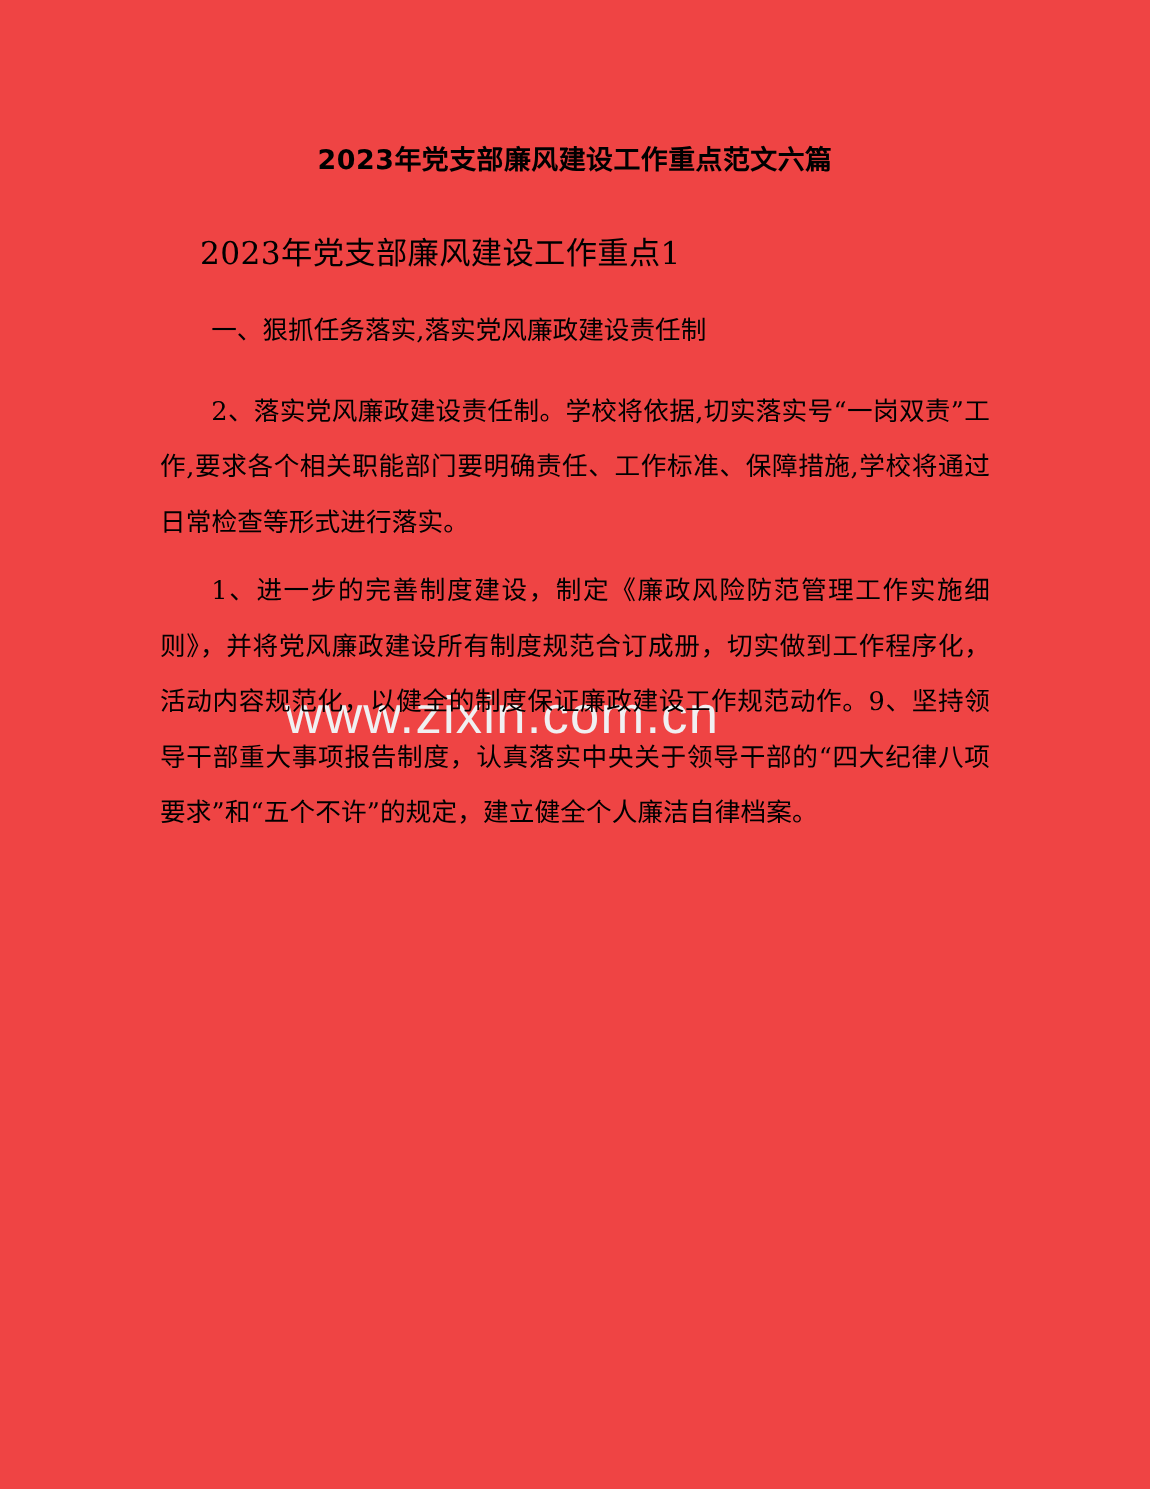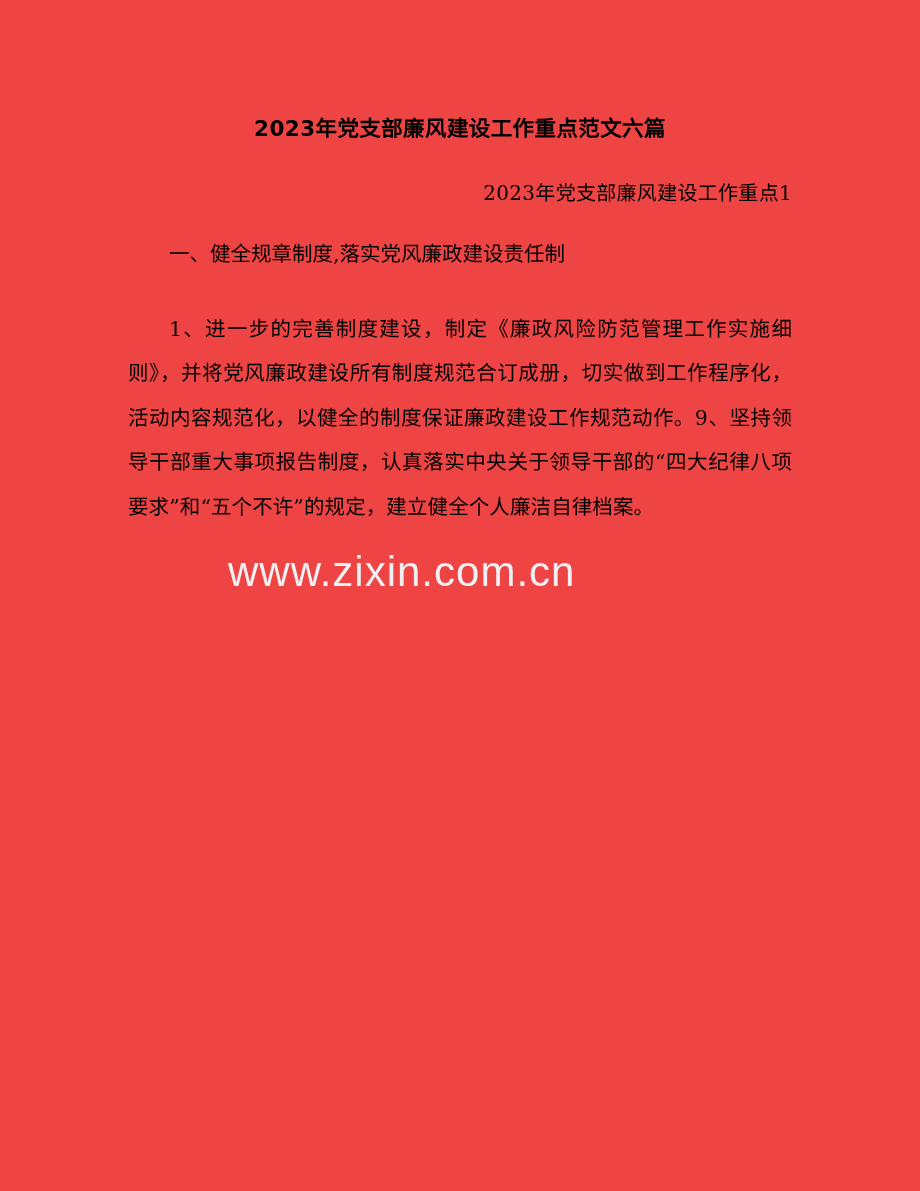--- a/index.html
+++ b/index.html
@@ -54,26 +54,25 @@
     font-weight: bold;
     font-size: 21.5px;
     line-height: 34px;
     text-align: center;
     letter-spacing: 0.4px;
     margin: 0 0 0 0;
     padding-top: 6px;
   }
 
   .subtitle {
-    font-size: 20px;
+    font-size: 25px;
     line-height: 30px;
-    margin-top: 32px;
+    margin-top: 42px;
     padding-left: 32px;
     letter-spacing: 0.3px;
-    text-align: right;
   }
 
   .para {
     font-size: 20.5px;
     line-height: 44.5px;
     text-align: justify;
     text-justify: inter-ideograph;
     margin: 0;
     letter-spacing: 0.1px;
   }
@@ -103,26 +102,27 @@
 
     <h1 class="doc-title">2023年党支部廉风建设工作重点范文六篇</h1>
 
     <div class="subtitle">2023年党支部廉风建设工作重点1</div>
 
     <div class="spacer-md"></div>
 
 
     <div class="spacer-sm"></div>
 
-    <p class="heading-para">一、健全规章制度,落实党风廉政建设责任制</p>
+    <p class="heading-para">一、狠抓任务落实,落实党风廉政建设责任制</p>
 
     <div class="spacer-sm"></div>
 
 
     <div class="spacer-sm"></div>
 
+    <p class="para indent">2、落实党风廉政建设责任制。学校将依据,切实落实号“一岗双责”工作,要求各个相关职能部门要明确责任、工作标准、保障措施,学校将通过日常检查等形式进行落实。</p>
 
     <div class="spacer-sm"></div>
 
     <p class="para indent">1、进一步的完善制度建设，制定《廉政风险防范管理工作实施细则》，并将党风廉政建设所有制度规范合订成册，切实做到工作程序化，活动内容规范化，以健全的制度保证廉政建设工作规范动作。9、坚持领导干部重大事项报告制度，认真落实中央关于领导干部的“四大纪律八项要求”和“五个不许”的规定，建立健全个人廉洁自律档案。</p>
 
   </div>
 </div>
 
 </body></html>

